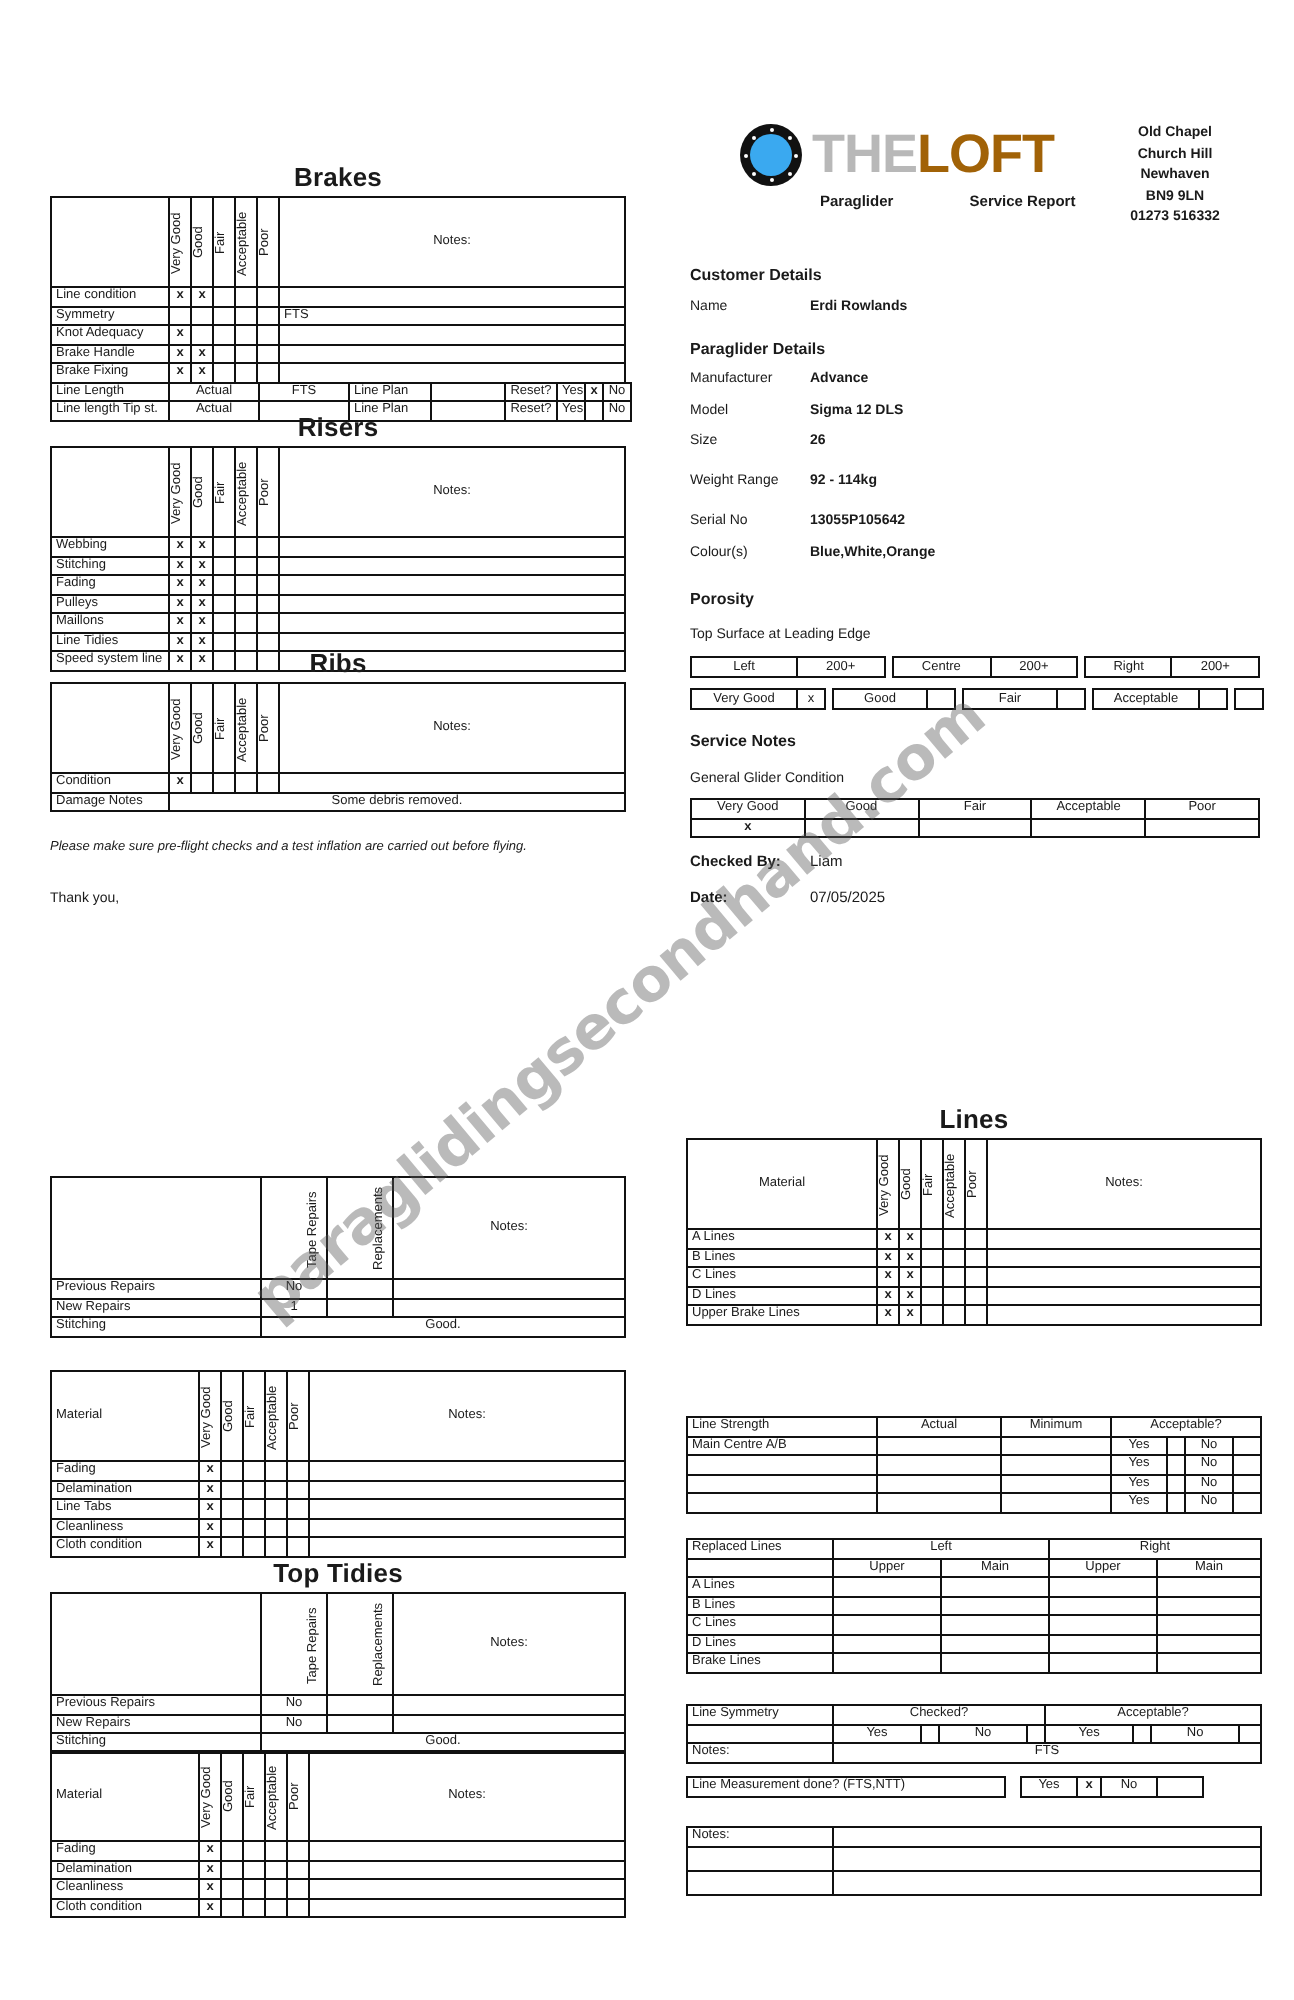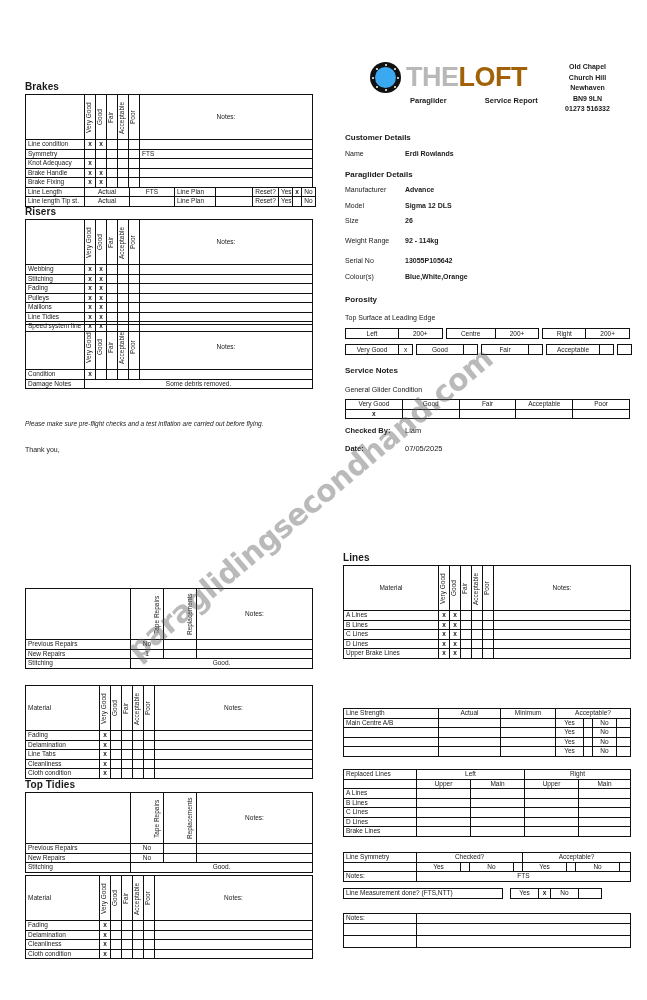--- a/index.html
+++ b/index.html
@@ -2,21 +2,21 @@
 <html><head>
 <meta charset="utf-8">
 <style>
   html,body{margin:0;padding:0;}
   body{
     width:647px;height:1000px;position:relative;background:#fff;
     font-family:"Liberation Sans","DejaVu Sans",sans-serif;
     color:#1a1a1a;overflow:hidden;
   }
   .page{position:absolute;inset:0;}
-  .sec-title{font-size:10px;font-weight:bold;margin:0 0 2px 0;letter-spacing:.1px;}
+  .sec-title{font-size:13px;font-weight:bold;margin:0 0 2px 0;letter-spacing:.1px;text-align:center;}
   table.grid{border-collapse:collapse;table-layout:fixed;width:100%;}
   table.grid td{border:.8px solid #111;font-size:6.5px;padding:0 2px;height:8.5px;
     line-height:8.5px;overflow:hidden;white-space:nowrap;}
   td.vhead{
     font-size:6px;text-align:center;vertical-align:bottom;padding:0;
     writing-mode:vertical-rl;transform:rotate(180deg);
     white-space:nowrap;line-height:11px;
   }
   td.ctr{text-align:center;}
   td.notes-head{text-align:center;vertical-align:middle;font-size:6.5px;}
@@ -412,20 +412,21 @@
             <td class="mark"></td>
             <td class="mark"></td>
             <td class="mark"></td>
             <td></td>
           </tr>
     </tbody>
       </table>
   </div>
 
   <div class="blk" style="left:25px;top:324px;width:288px;">
+    <div class="sec-title">Ribs</div>
     <table class="grid">
       <colgroup>
           <col style="width:59px">
           <col style="width:11px">
           <col style="width:11px">
           <col style="width:11px">
           <col style="width:11px">
           <col style="width:11px">
           <col>
         </colgroup>

